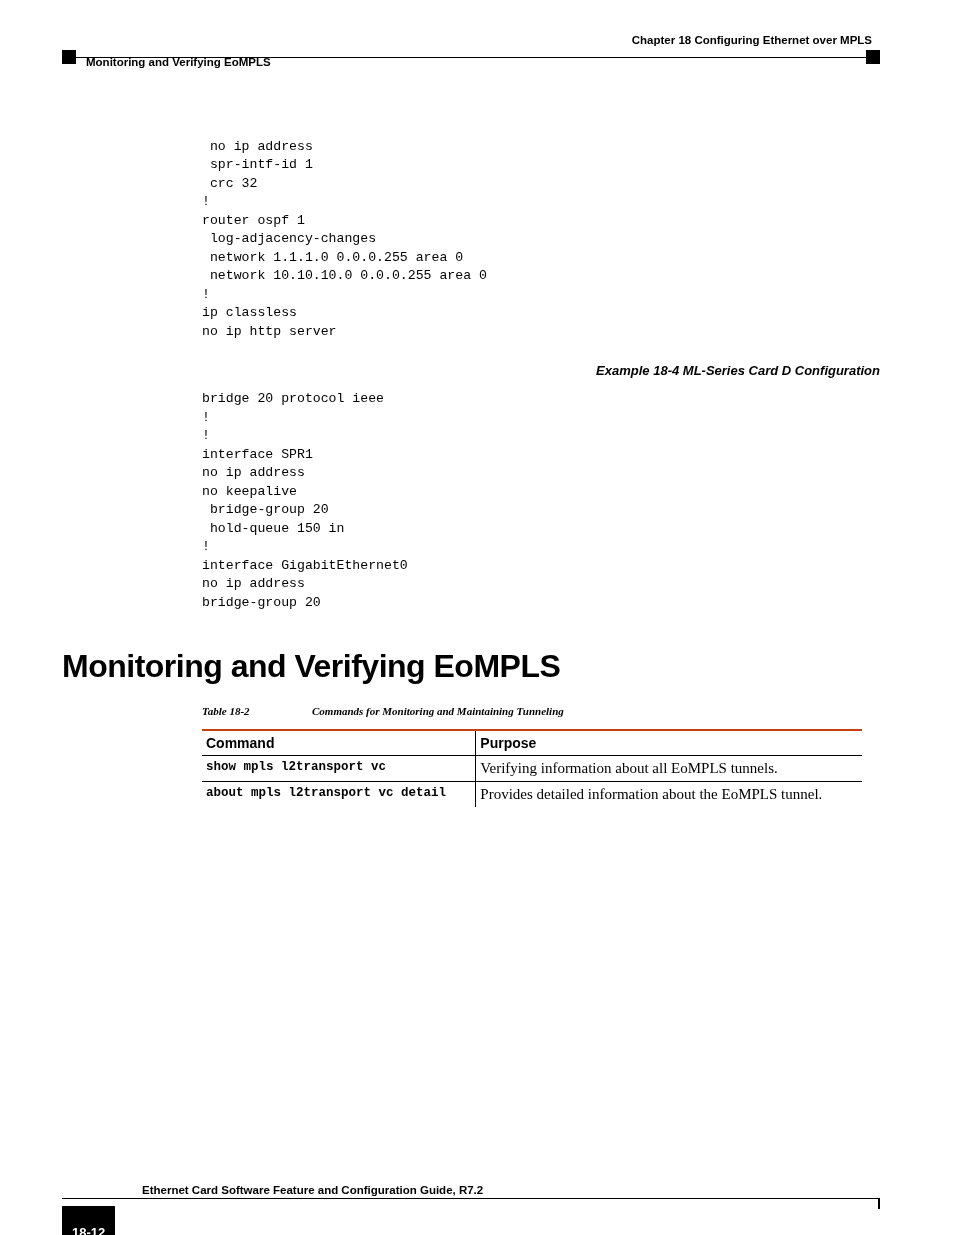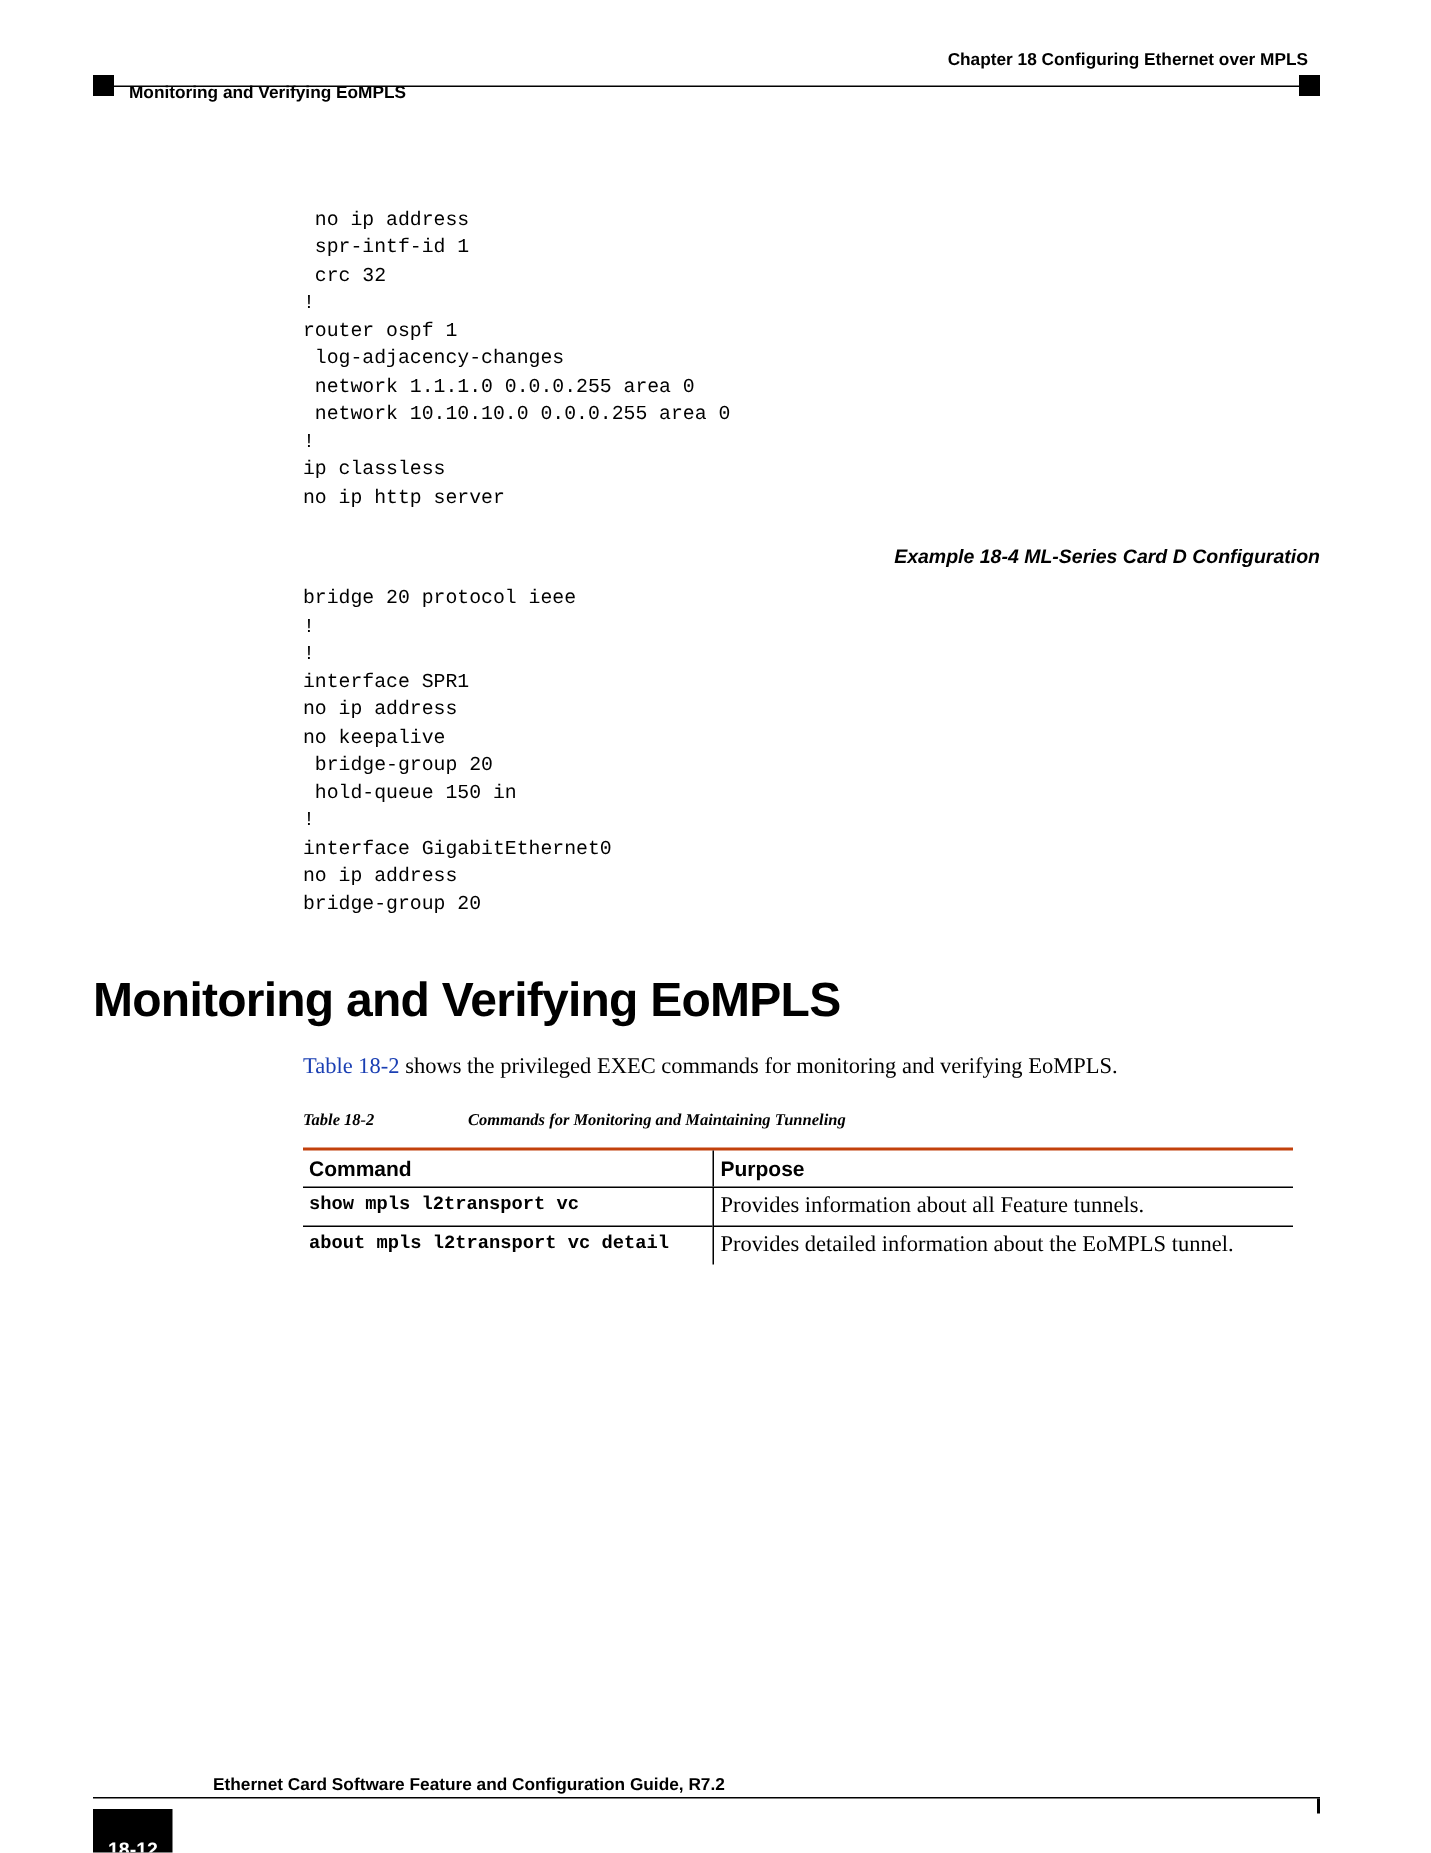--- a/index.html
+++ b/index.html
@@ -192,37 +192,34 @@
  hold-queue 150 in
 !
 interface GigabitEthernet0
 no ip address
 bridge-group 20</pre>
   </div>
 
   <h1 class="section">Monitoring and Verifying EoMPLS</h1>
 
   <div class="content" style="margin-top:0;">
-    <p class="body-text">
-      <span class="link">Table 18-2</span><span> shows the privileged EXEC commands for monitoring and verifying EoMPLS.</span>
-    </p>
 
     <div class="table-caption">
       <span class="num">Table 18-2</span><span>Commands for Monitoring and Maintaining Tunneling</span>
     </div>
 
     <table class="cmd">
       <tbody>
           <tr class="head-top head-bot">
         <th>Command</th>
         <th class="col-sep">Purpose</th>
       </tr>
       <tr>
         <td class="cmd-cell"><span>show mpls l2transport vc</span><span class="var"></span></td>
-        <td class="col-sep">Provides information about all Feature tunnels.</td>
+        <td class="col-sep">Verifying information about all EoMPLS tunnels.</td>
       </tr>
       <tr class="body-row">
         <td class="cmd-cell"><span>about mpls l2transport vc detail</span><span class="var"></span></td>
         <td class="col-sep">Provides detailed information about the EoMPLS tunnel.</td>
       </tr>
     </tbody>
       </table>
   </div>
 
   <div class="footer">

